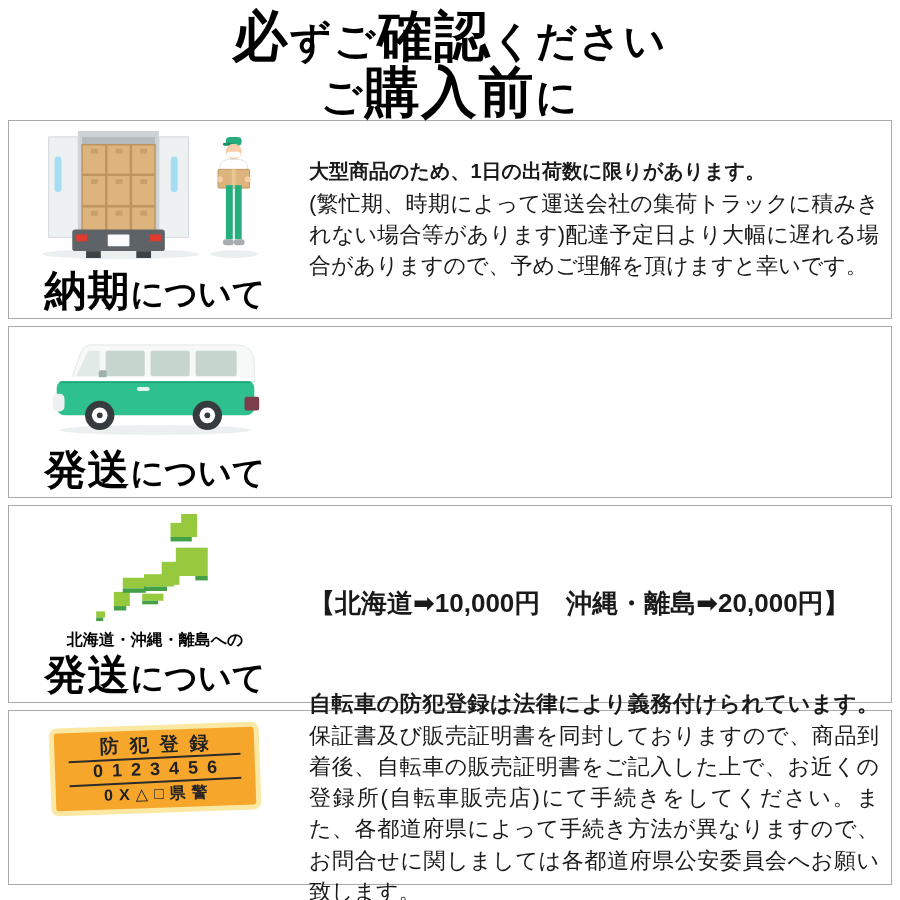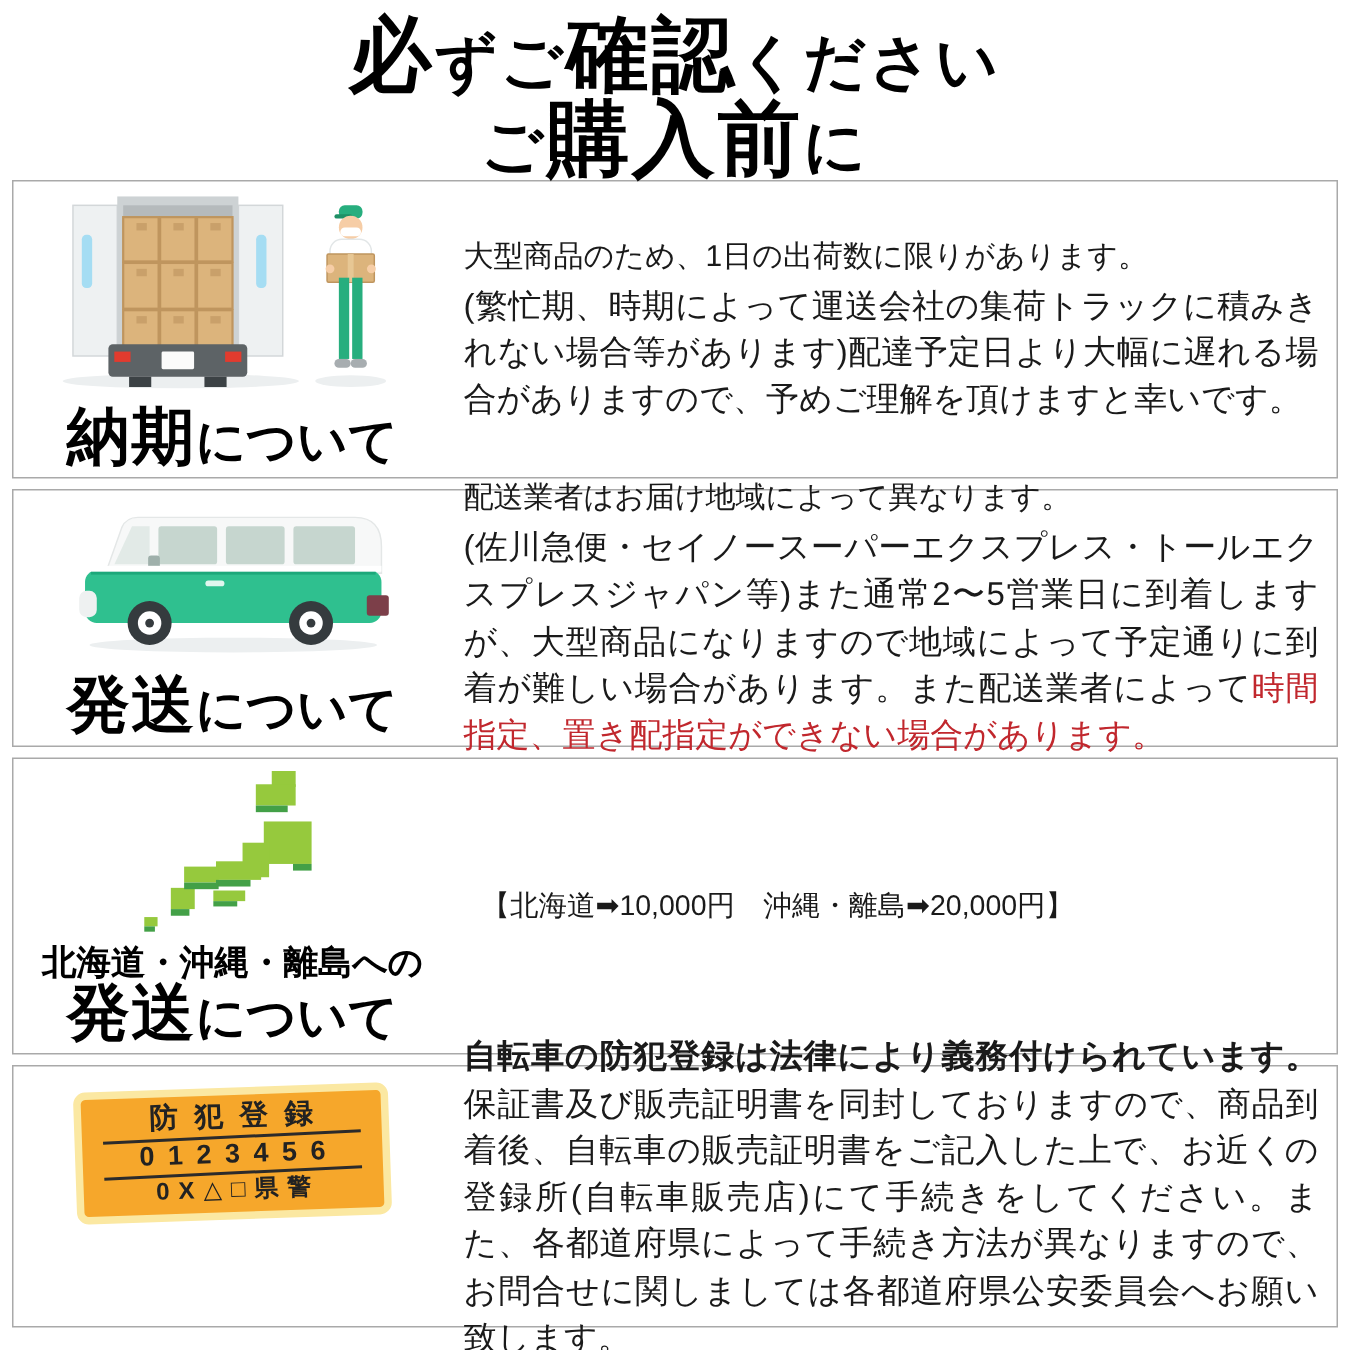--- a/index.html
+++ b/index.html
@@ -24,24 +24,24 @@
     align-items:center; justify-content:space-between; padding:8px 0 6px 0; box-sizing:border-box;
   }
   .sec-right{
     flex:1; padding:4px 12px 4px 8px; display:flex; flex-direction:column; justify-content:center; box-sizing:border-box;
   }
   .label{font-weight:900; color:#000; line-height:1; white-space:nowrap;}
   .label .lmain{font-size:42px; letter-spacing:1px;}
   .label .lsuf{font-size:33px;text-align:center;}
   .label-sm .lmain{font-size:42px;}
   .label-sm .lsuf{font-size:30px;}
-  .label-top{font-weight:900; color:#000; font-size:23px; line-height:1.05; white-space:nowrap;}
-  .lead{font-weight:normal; font-size:20px; margin:0 0 3px 0; line-height:1.35;}
+  .label-top{font-weight:900; color:#000; font-size:16px; line-height:1.05; white-space:nowrap;}
+  .lead{font-weight:bold; font-size:20px; margin:0 0 3px 0; line-height:1.35;}
   .body{font-size:22px; line-height:1.42; margin:0; text-align:justify;}
-  .body-loose{font-size:19px; line-height:1.75; margin:12px;}
+  .body-loose{font-size:26px; line-height:1.75; margin:0;font-weight:bold;}
   .red{color:#c1272d;}
   .inline-lead{font-weight:bold;font-family:Liberation Serif, serif;}
   
   .sticker{
     width:200px; height:78px; background:#f6a72b; border:5px solid #fbe8a2; border-radius:8px;
     transform:rotate(-2deg); margin-top:6px;
     display:flex; flex-direction:column; justify-content:center; align-items:center;
     color:#222; font-weight:bold;
   }
   .st-line{width:86%; border-top:2px solid #2b2b2b; transform:rotate(-0.8deg); margin:1px 0;}
@@ -152,24 +152,20 @@
           <circle cx="58" cy="82" r="15" fill="#353b3e"></circle>
             <circle cx="58" cy="82" r="8" fill="#ffffff"></circle>
             <circle cx="58" cy="82" r="3" fill="#353b3e"></circle>
           <circle cx="168" cy="82" r="15" fill="#353b3e"></circle>
             <circle cx="168" cy="82" r="8" fill="#ffffff"></circle>
             <circle cx="168" cy="82" r="3" fill="#353b3e"></circle>
         </svg>
       </span>
       <div class="label"><span class="lmain">発送</span><span class="lsuf">について</span></div>
     </div>
-    <div class="sec-right">
-      <p class="lead">配送業者はお届け地域によって異なります。</p>
-      <p class="body"><span>(佐川急便・セイノースーパーエクスプレス・トールエクスプレスジャパン等)また通常2〜5営業日に到着しますが、大型商品になりますので地域によって予定通りに到着が難しい場合があります。また配送業者によって</span><span class="red">時間指定、置き配指定ができない場合があります。</span></p>
-    </div>
   </div>
 
   <div class="sec sec3">
     <div class="sec-left">
       <span>
         <svg viewBox="0 0 150 122" width="133" height="108">
           <g fill="#96c93d">
             <rect x="104" y="0" width="18" height="12"></rect>
             <rect x="92" y="10" width="30" height="16"></rect>
             <rect x="98" y="38" width="36" height="32"></rect>

